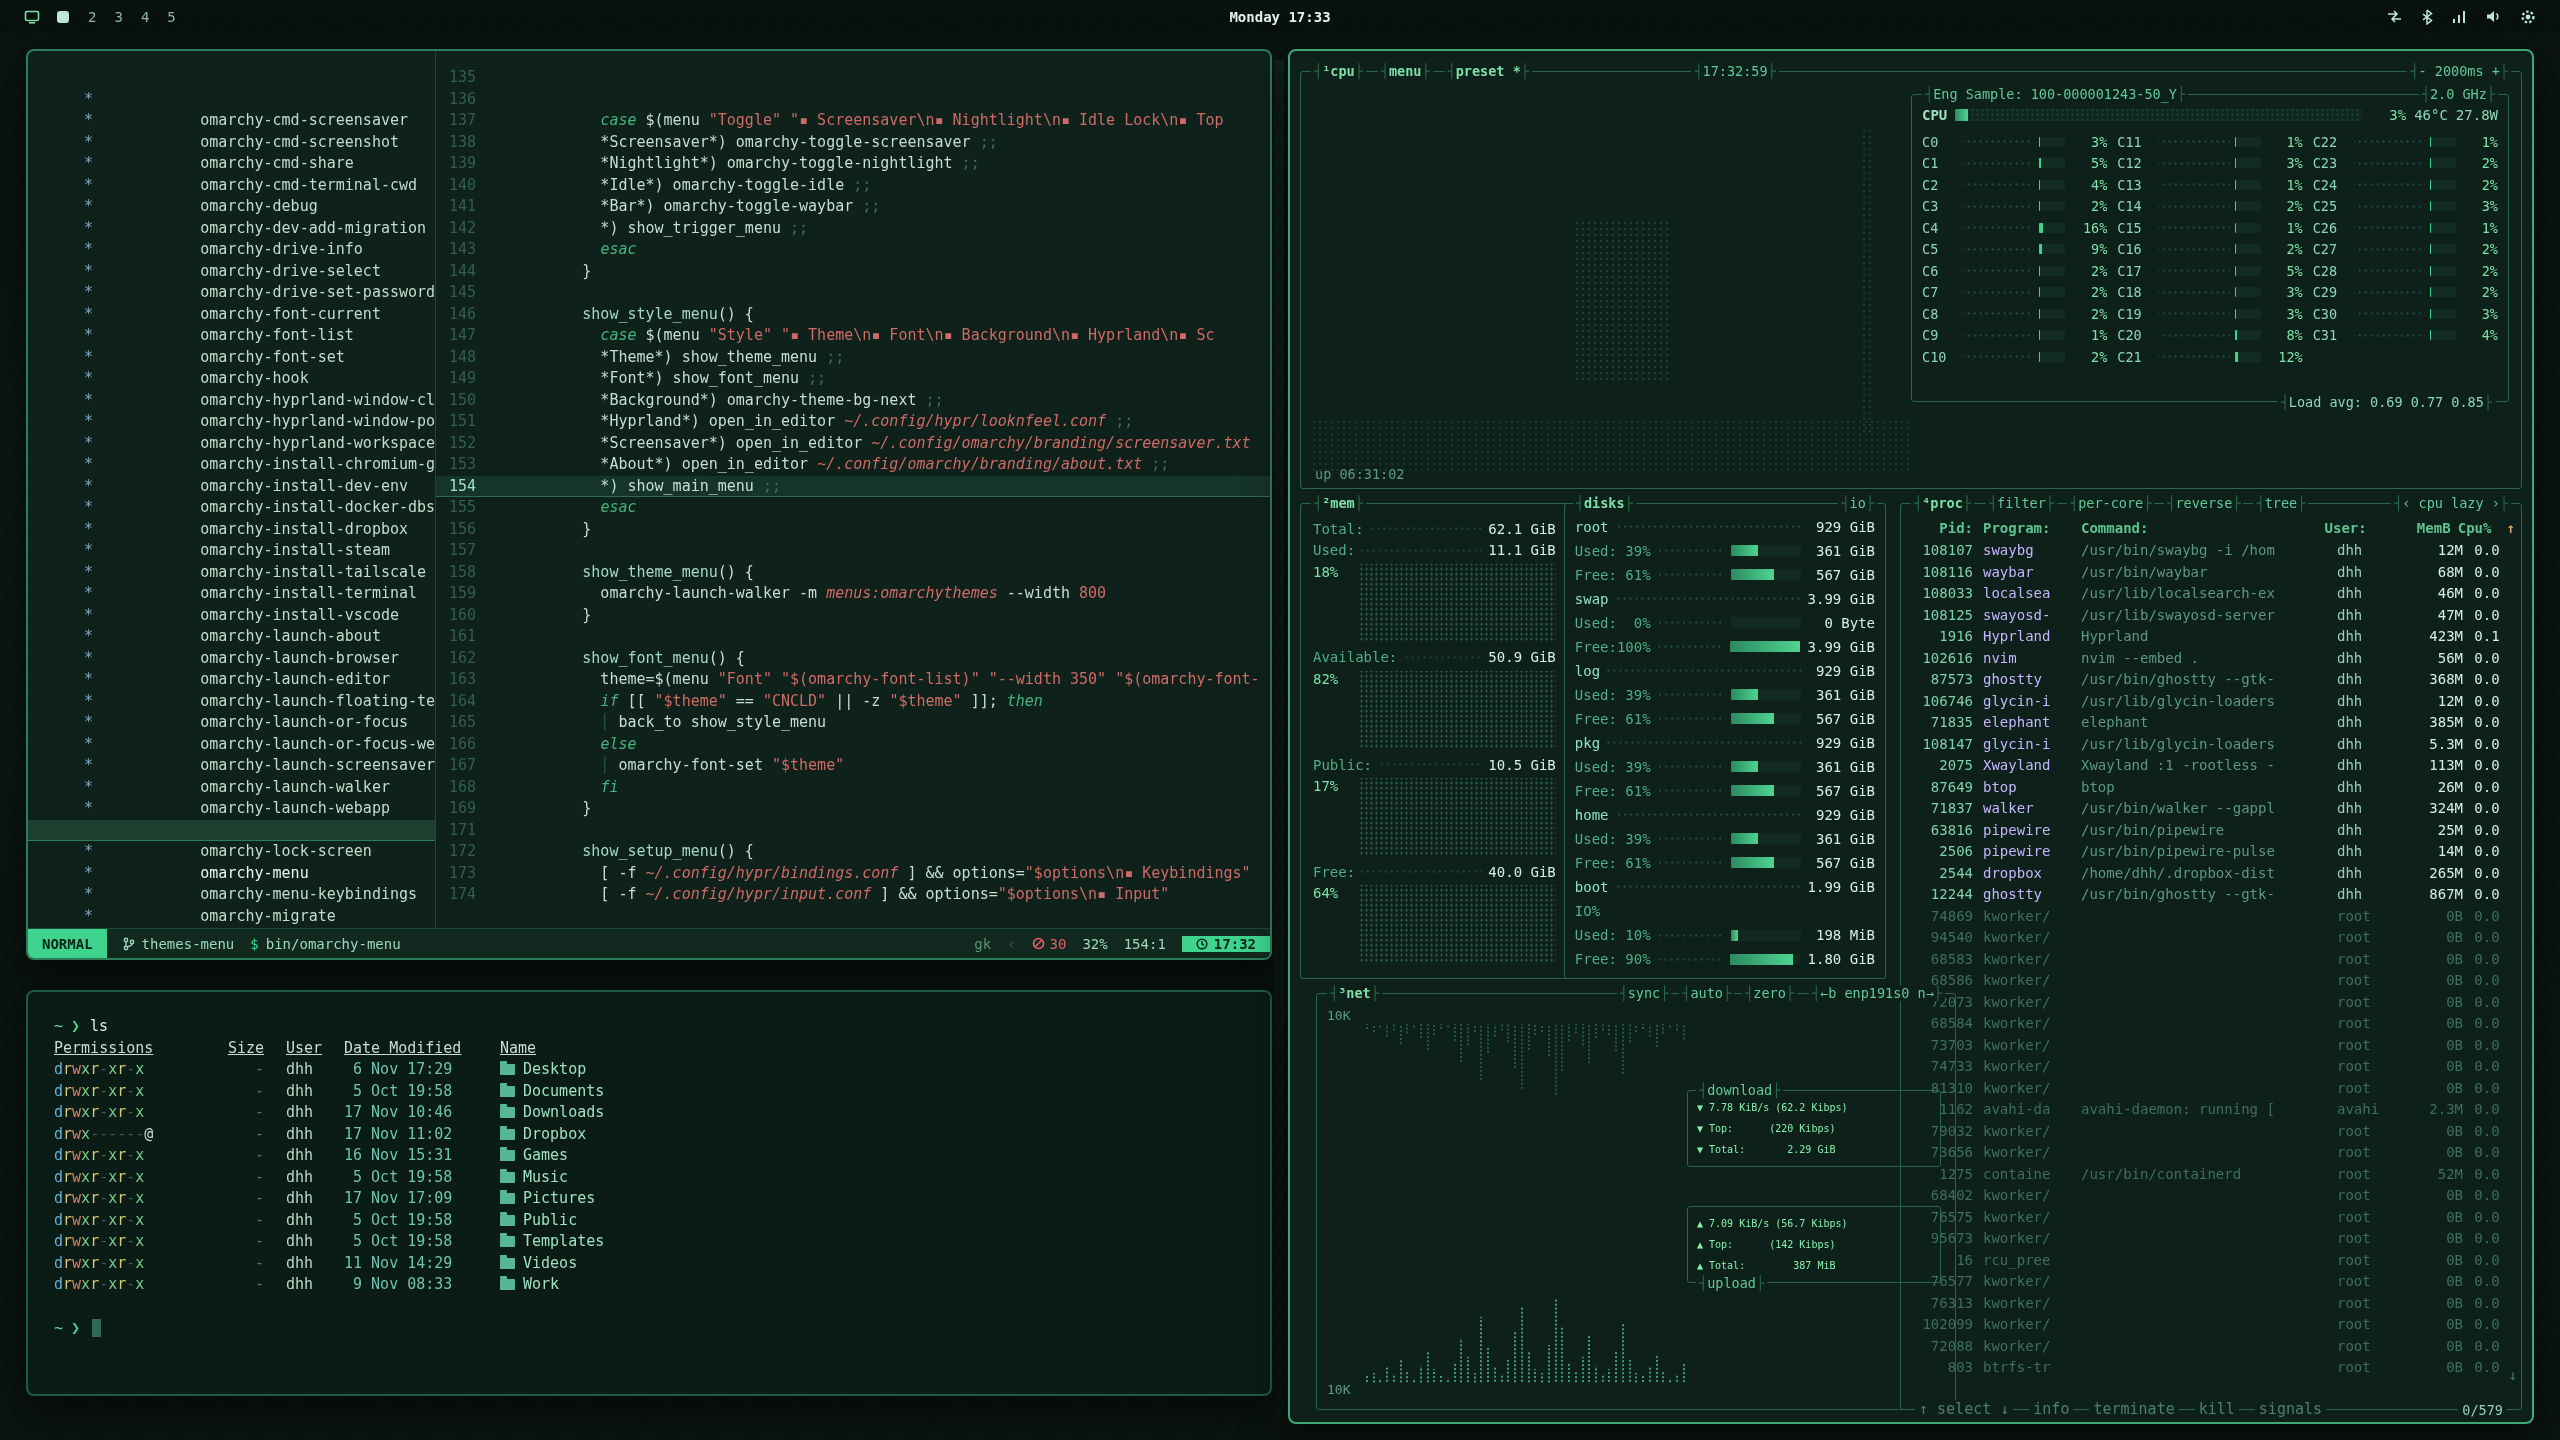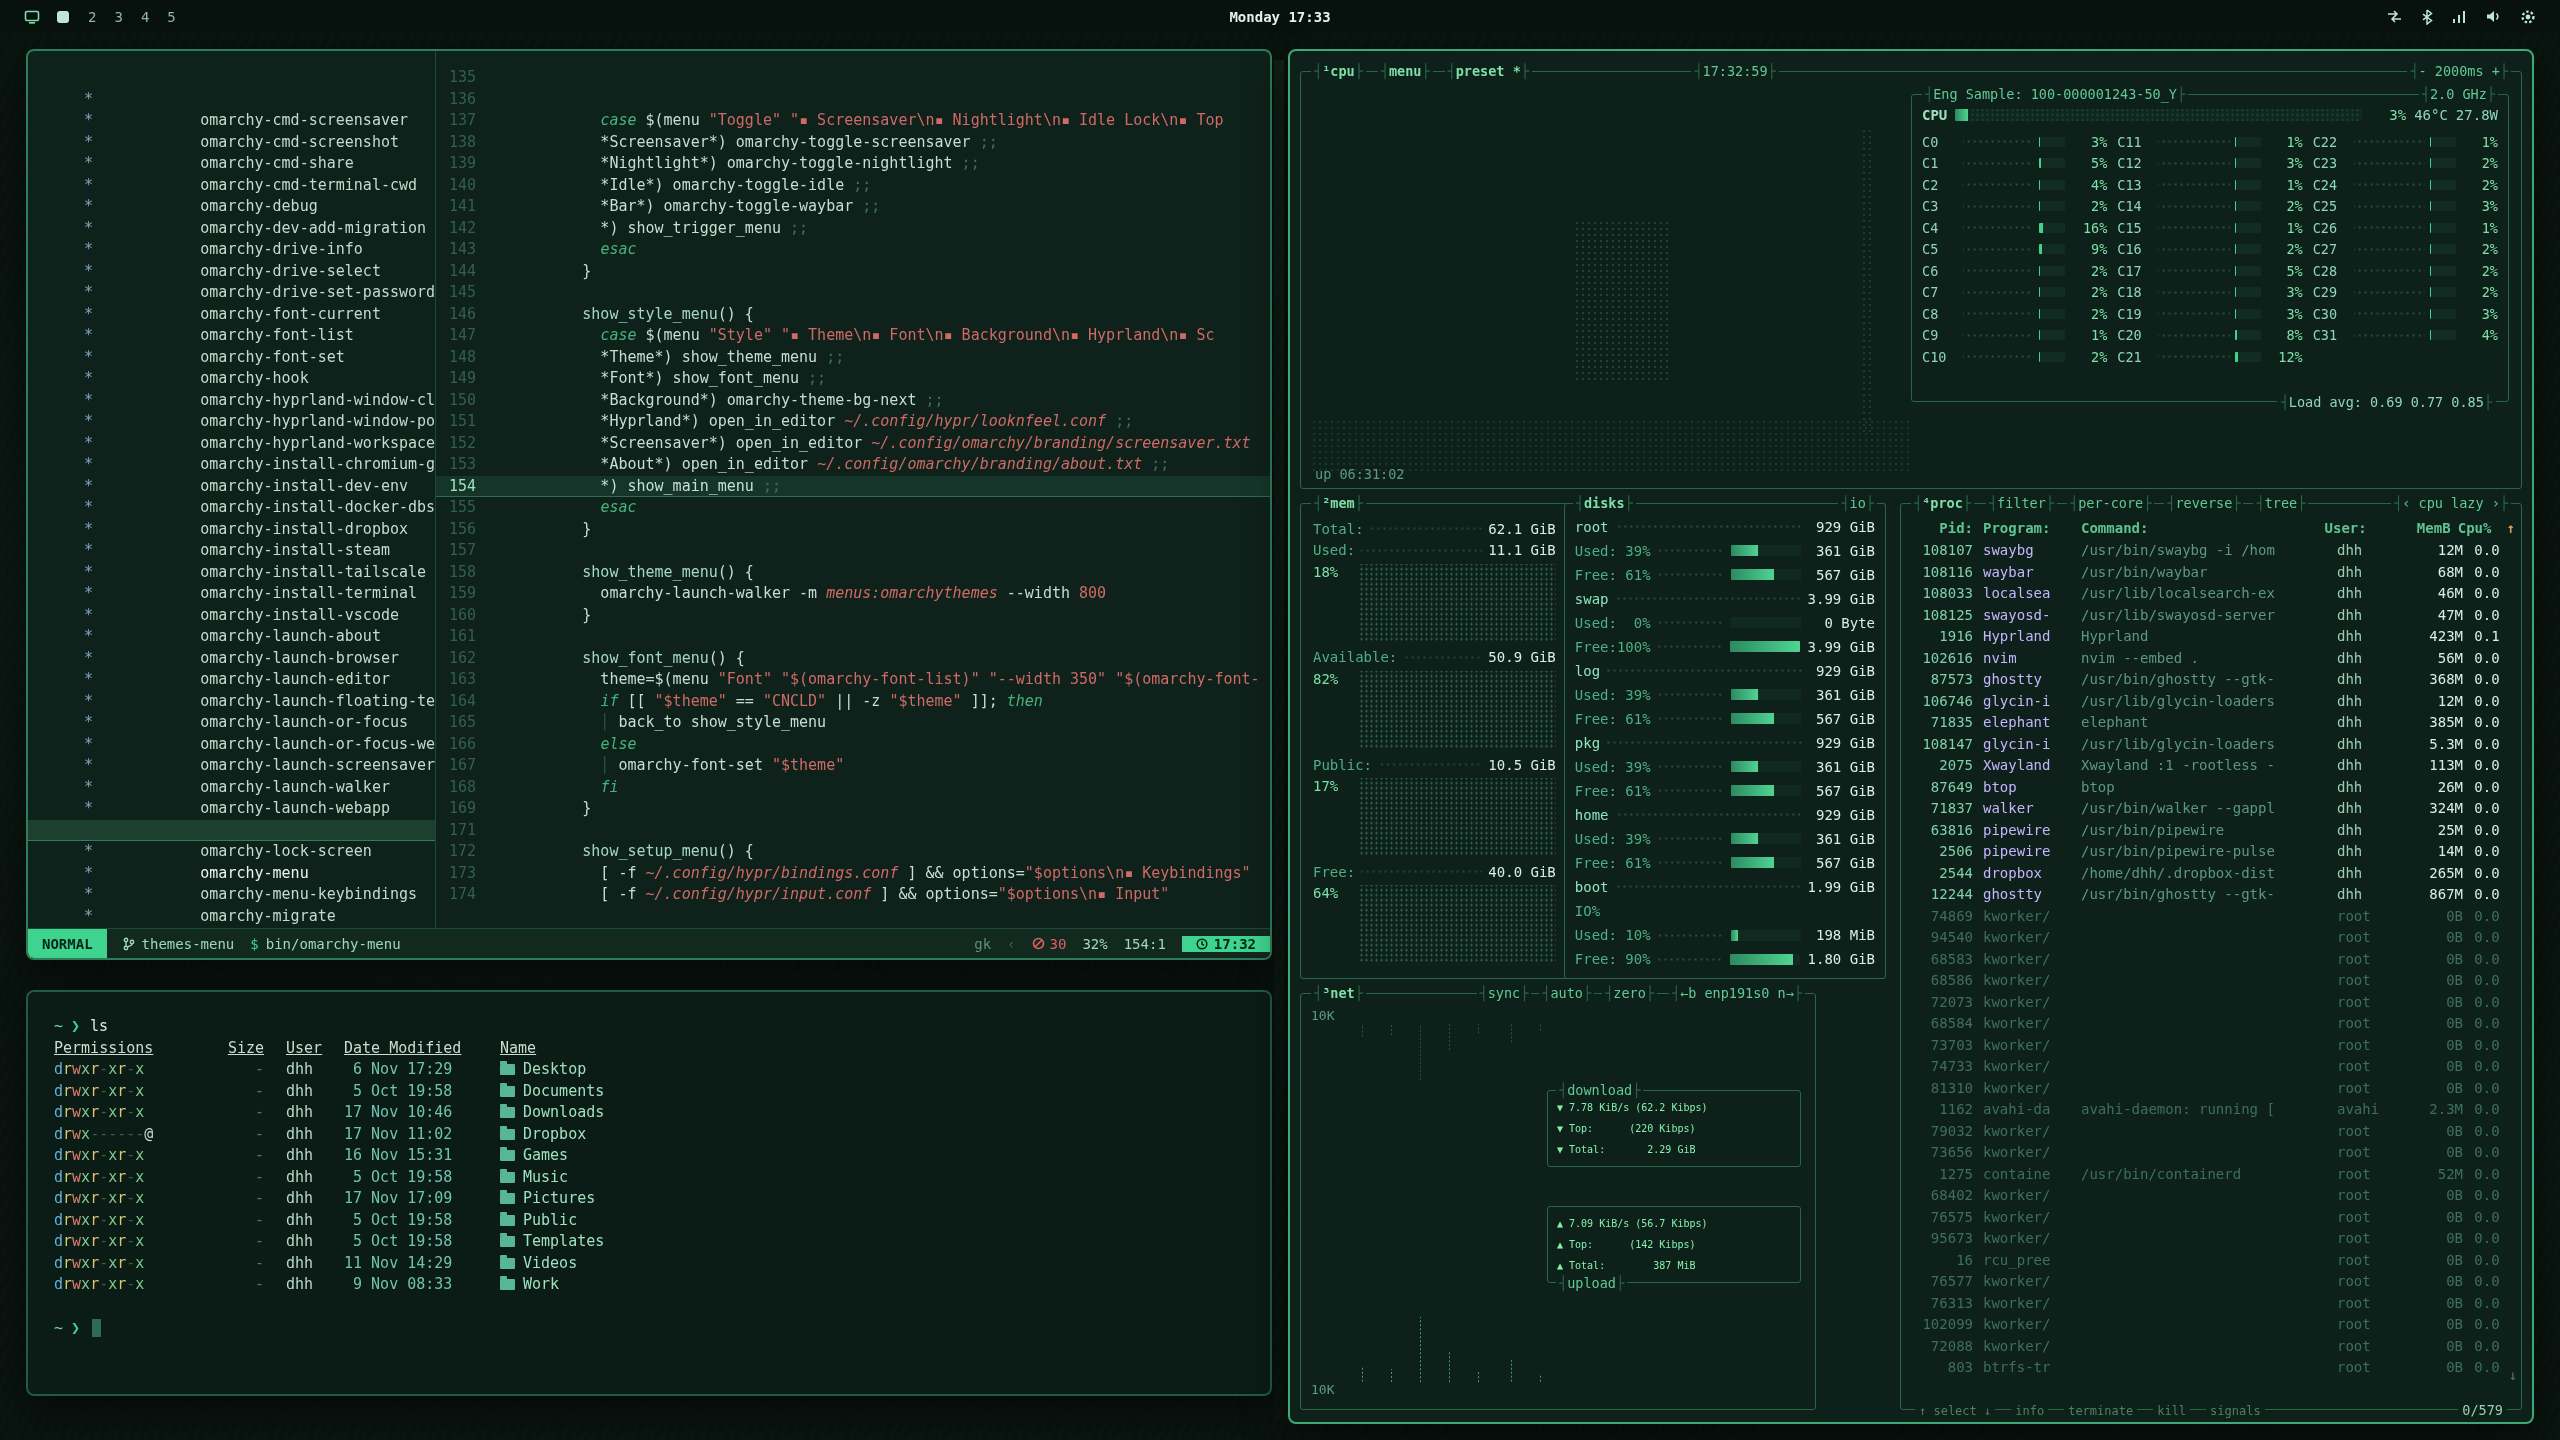--- a/index.html
+++ b/index.html
@@ -115,21 +115,21 @@
   border-radius:3px;padding:12px 10px 8px 10px;display:flex;flex-direction:column;justify-content:space-between}
 .dline{display:flex;align-items:center;height:21.5px;flex:none;font-size:14px}
 .dline .dl{color:var(--lab);white-space:pre}
 .dline.name .dl{color:#8fe3bd}
 .dline .dv{color:var(--val);min-width:66px;text-align: right;white-space:pre}
 .dmeter{width:70px;height:11px;background:#112a20;position:relative;margin:0 8px 0 2px;border-radius:1px;overflow:hidden;flex:none}
 .dmeter i{position:absolute;left:0;top:0;bottom:0;background:linear-gradient(90deg,#2c8a60,#4fd492)}
 .dline.io .lead{visibility:hidden}
 .dline.io .dv{visibility:hidden}
 
-.net-box{left:10px;width:516px;top:942px;bottom:12px}
+.net-box{left:26px;width:640px;top:942px;bottom:12px}
 .nscale{position:absolute;left:10px;color:#5d9a80;font-size:13px}
 .nscale.top{top:14px}.nscale.bot{bottom:12px}
 .nbars{position:absolute;left:48px;right:270px;bottom:26px;height:42%;display:flex;align-items:flex-end;gap:3px}
 .nbars2{position:absolute;left:48px;right:270px;top:30px;height:36%;display:flex;align-items:flex-start;gap:3px;opacity:.45}
 .nbar{flex:1;background:radial-gradient(#3f9d71 1px,transparent 1.3px) left bottom/4px 4px}
 .nsub{position:absolute;right:14px;width:254px;border:1px solid var(--bbord);background:var(--btopbg);border-radius:3px;padding:6px 9px}
 .nsub.dl{top:96px}.nsub.ul{top:212px}
 .nrow{font-size:10px;line-height:21px;color:#86efac;white-space:pre}
 .ntit{position:absolute;background:var(--btopbg);padding:0 3px;color:#62c897;font-size:13.5px}
 .ntit.top{top:-9px;left:8px}.ntit.bot{bottom:-9px;left:8px}
@@ -143,21 +143,21 @@
 .puser{width:66px;flex:none}
 .pmem{width:60px;text-align:right;flex:none}
 .pcpu{width:52px;text-align:center;padding-right:4px;flex:none}
 .sortarrow{color:#d9a05f;padding-left:4px}
 .plist{flex:1;overflow:hidden}
 .prow{display:flex;height:21.5px;line-height:21.5px;font-size:14px}
 .prow .ppid{color:#7fd0ab}.prow .pprog{color:#c4b5fd}.prow .pcmd{color:#5d987e}
 .prow .puser{color:#9ccdb4}.prow .pmem,.prow .pcpu{color:#d8efe3}
 .prow.dim .ppid,.prow.dim .pprog,.prow.dim .pcmd,.prow.dim .puser,.prow.dim .pmem,.prow.dim .pcpu{color:#3f6f5a}
 .pfoot{position:absolute;bottom:-9px;left:14px;display:flex;gap:16px;z-index:2}
-.pfoot span{background:var(--btopbg);padding:0 4px;color:#4c8168;font-size:12px;white-space:pre}
+.pfoot span{background:var(--btopbg);padding:0 4px;color:#4c8168;font-size:15px;white-space:pre}
 .pcount{position:absolute;bottom:-9px;right:14px;background:var(--btopbg);padding:0 4px;color:#9ccdb4;font-size:13.5px;z-index:2}
 .downarrow{position:absolute;right:4px;bottom:26px;color:#4c8168}
 svg{display:block}
 </style>
 </head>
 <body>
 
 <div class="topbar">
   <div class="tb-left">
     <span class="ico">

